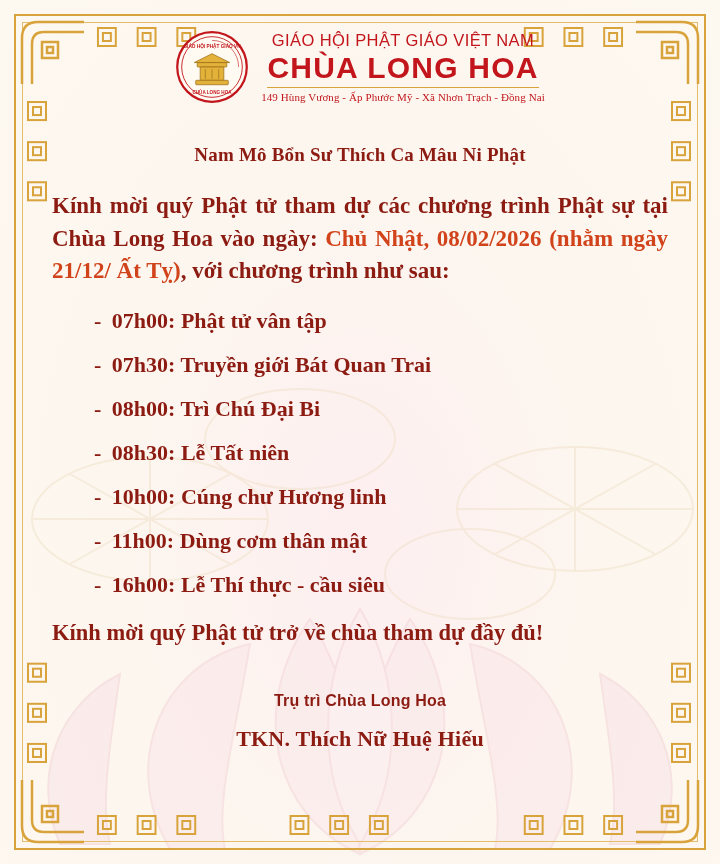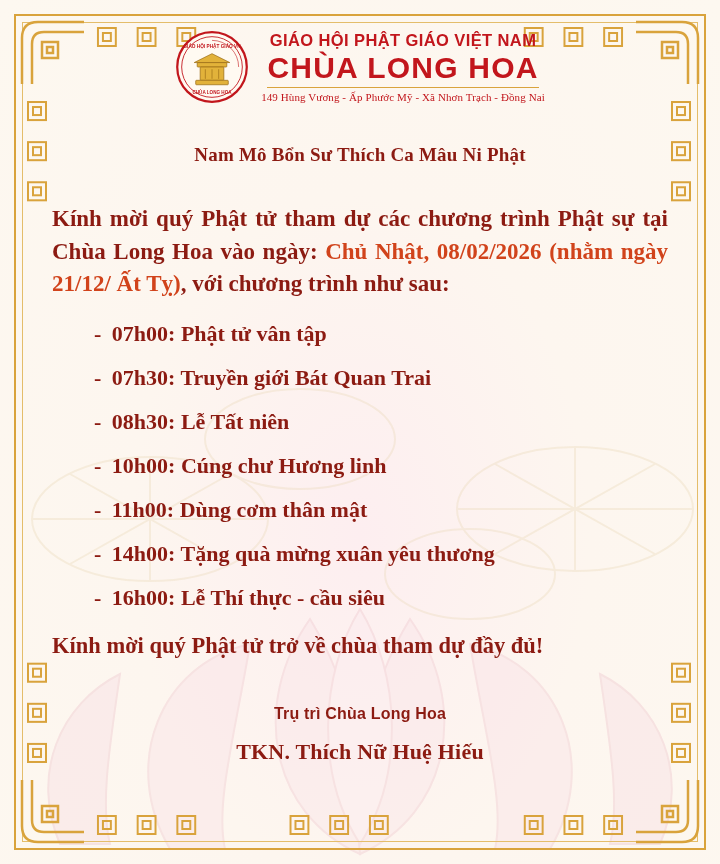--- a/index.html
+++ b/index.html
@@ -94,21 +94,21 @@
     flex: 0 0 auto;
     position: relative;
   }
   .logo svg { width: 100%; height: 100%; display: block; }
 
   .header-text {
     text-align: center;
   }
   .org-name {
     font-family: "Liberation Sans", sans-serif;
-    font-weight: bold;
+    font-weight: normal;
     font-size: 16.5px;
     letter-spacing: 0.4px;
     color: #c2161c;
     line-height: 1.15;
   }
   .temple-name {
     font-family: "Liberation Sans", sans-serif;
     font-weight: bold;
     font-size: 30px;
     letter-spacing: 1.2px;
@@ -133,21 +133,21 @@
     text-align: center;
     font-family: "Liberation Serif", serif;
     font-weight: bold;
     font-size: 19px;
     color: #8c1b12;
     margin-top: 40px;
     letter-spacing: 0.2px;
   }
 
   .invite {
-    margin-top: 37px;
+    margin-top: 24px;
     font-family: "Liberation Serif", serif;
     font-weight: bold;
     font-size: 23px;
     line-height: 1.42;
     color: #8c1b12;
     text-align: justify;
     text-align-last: left;
   }
   .invite .hl {
     color: #d1431b;
@@ -392,37 +392,37 @@
         <span class="time">07h00:</span>
         <span class="act">Phật tử vân tập</span>
       </div>
       <div class="sched-row">
         <span class="dash">-</span>
         <span class="time">07h30:</span>
         <span class="act">Truyền giới Bát Quan Trai</span>
       </div>
       <div class="sched-row">
         <span class="dash">-</span>
+        <span class="time">08h00:</span>
+        <span class="act">Trì Chú Đại Bi</span>
+      </div>
+      <div class="sched-row">
+        <span class="dash">-</span>
         <span class="time">08h30:</span>
         <span class="act">Lễ Tất niên</span>
       </div>
       <div class="sched-row">
         <span class="dash">-</span>
         <span class="time">10h00:</span>
         <span class="act">Cúng chư Hương linh</span>
       </div>
       <div class="sched-row">
         <span class="dash">-</span>
         <span class="time">11h00:</span>
         <span class="act">Dùng cơm thân mật</span>
-      </div>
-      <div class="sched-row">
-        <span class="dash">-</span>
-        <span class="time">14h00:</span>
-        <span class="act">Tặng quà mừng xuân yêu thương</span>
       </div>
       <div class="sched-row">
         <span class="dash">-</span>
         <span class="time">16h00:</span>
         <span class="act">Lễ Thí thực - cầu siêu</span>
       </div>
     </div>
 
     <div class="closing">Kính mời quý Phật tử trở về chùa tham dự đầy đủ!</div>
 

